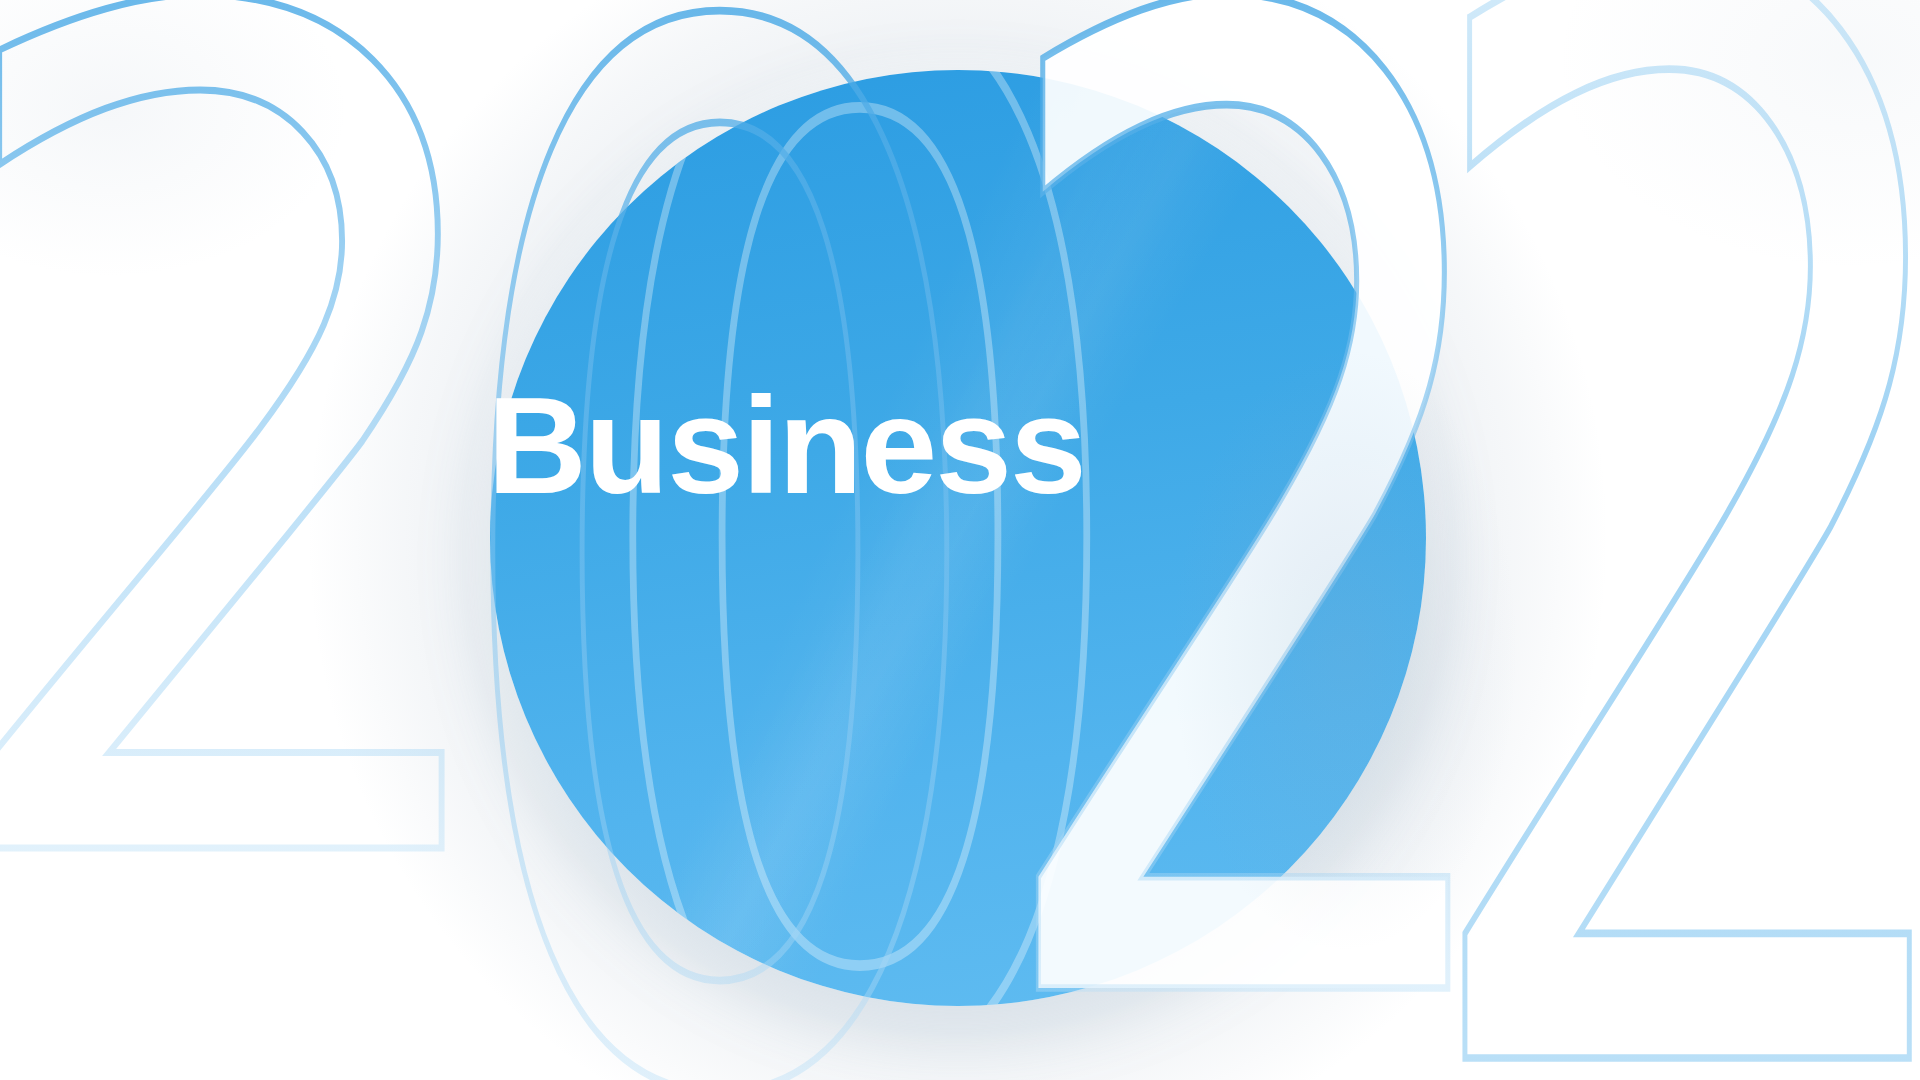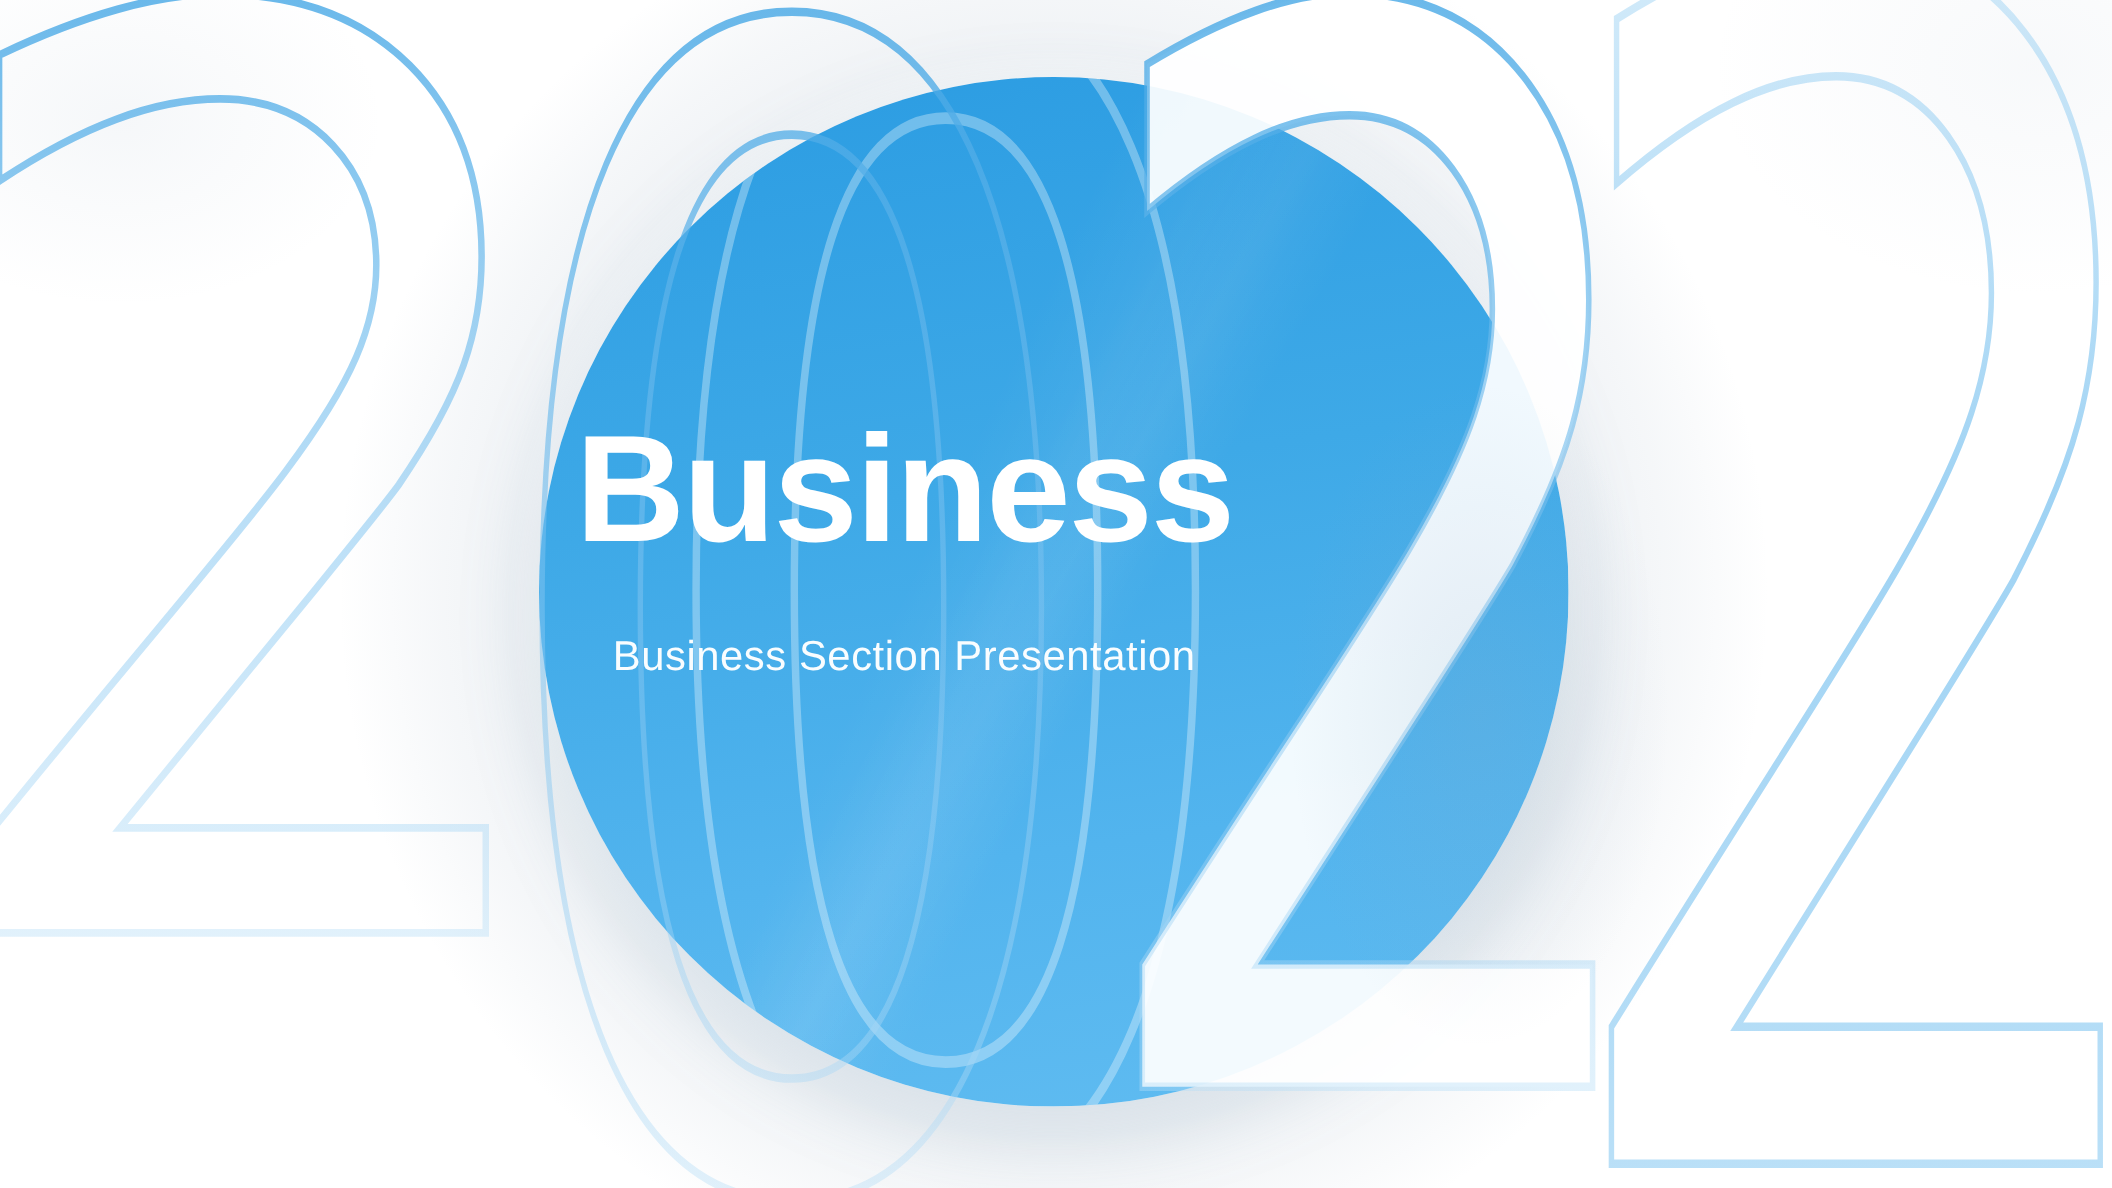--- a/index.html
+++ b/index.html
@@ -69,21 +69,20 @@
     pointer-events: none;
   }
   
   .title-block {
     position: absolute;
     left: 0;
     top: 376px;
     width: 1572px;
     text-align: center;
     color: #ffffff;
-    padding-left: 36px;
   }
   .title-line1 {
     margin: 0;
     font-size: 138px;
     font-weight: 700;
     letter-spacing: -2px;
     line-height: 1;
     color: #ffffff;
   }
   .title-line2 {
@@ -140,16 +139,15 @@
 
     <text transform="translate(1255,988) scale(0.66,1)" x="0" y="0" text-anchor="middle" font-size="1340" fill="#ffffff" fill-opacity="0.93" stroke="url(#gA)" stroke-width="6.5" vector-effect="non-scaling-stroke">2</text>
 
     <text transform="translate(1700,1058) scale(0.64,1)" x="0" y="0" text-anchor="middle" font-size="1500" fill="none" stroke="url(#gB)" stroke-width="6.5" vector-effect="non-scaling-stroke">2</text>
   </svg>
 
   <div class="halo-right"></div>
 
   <div class="title-block">
     <h1 class="title-line1">Business</h1>
-    <p class="subtitle">Business Section Presentation</p>
   </div>
 
 </div>
 
 </body></html>

